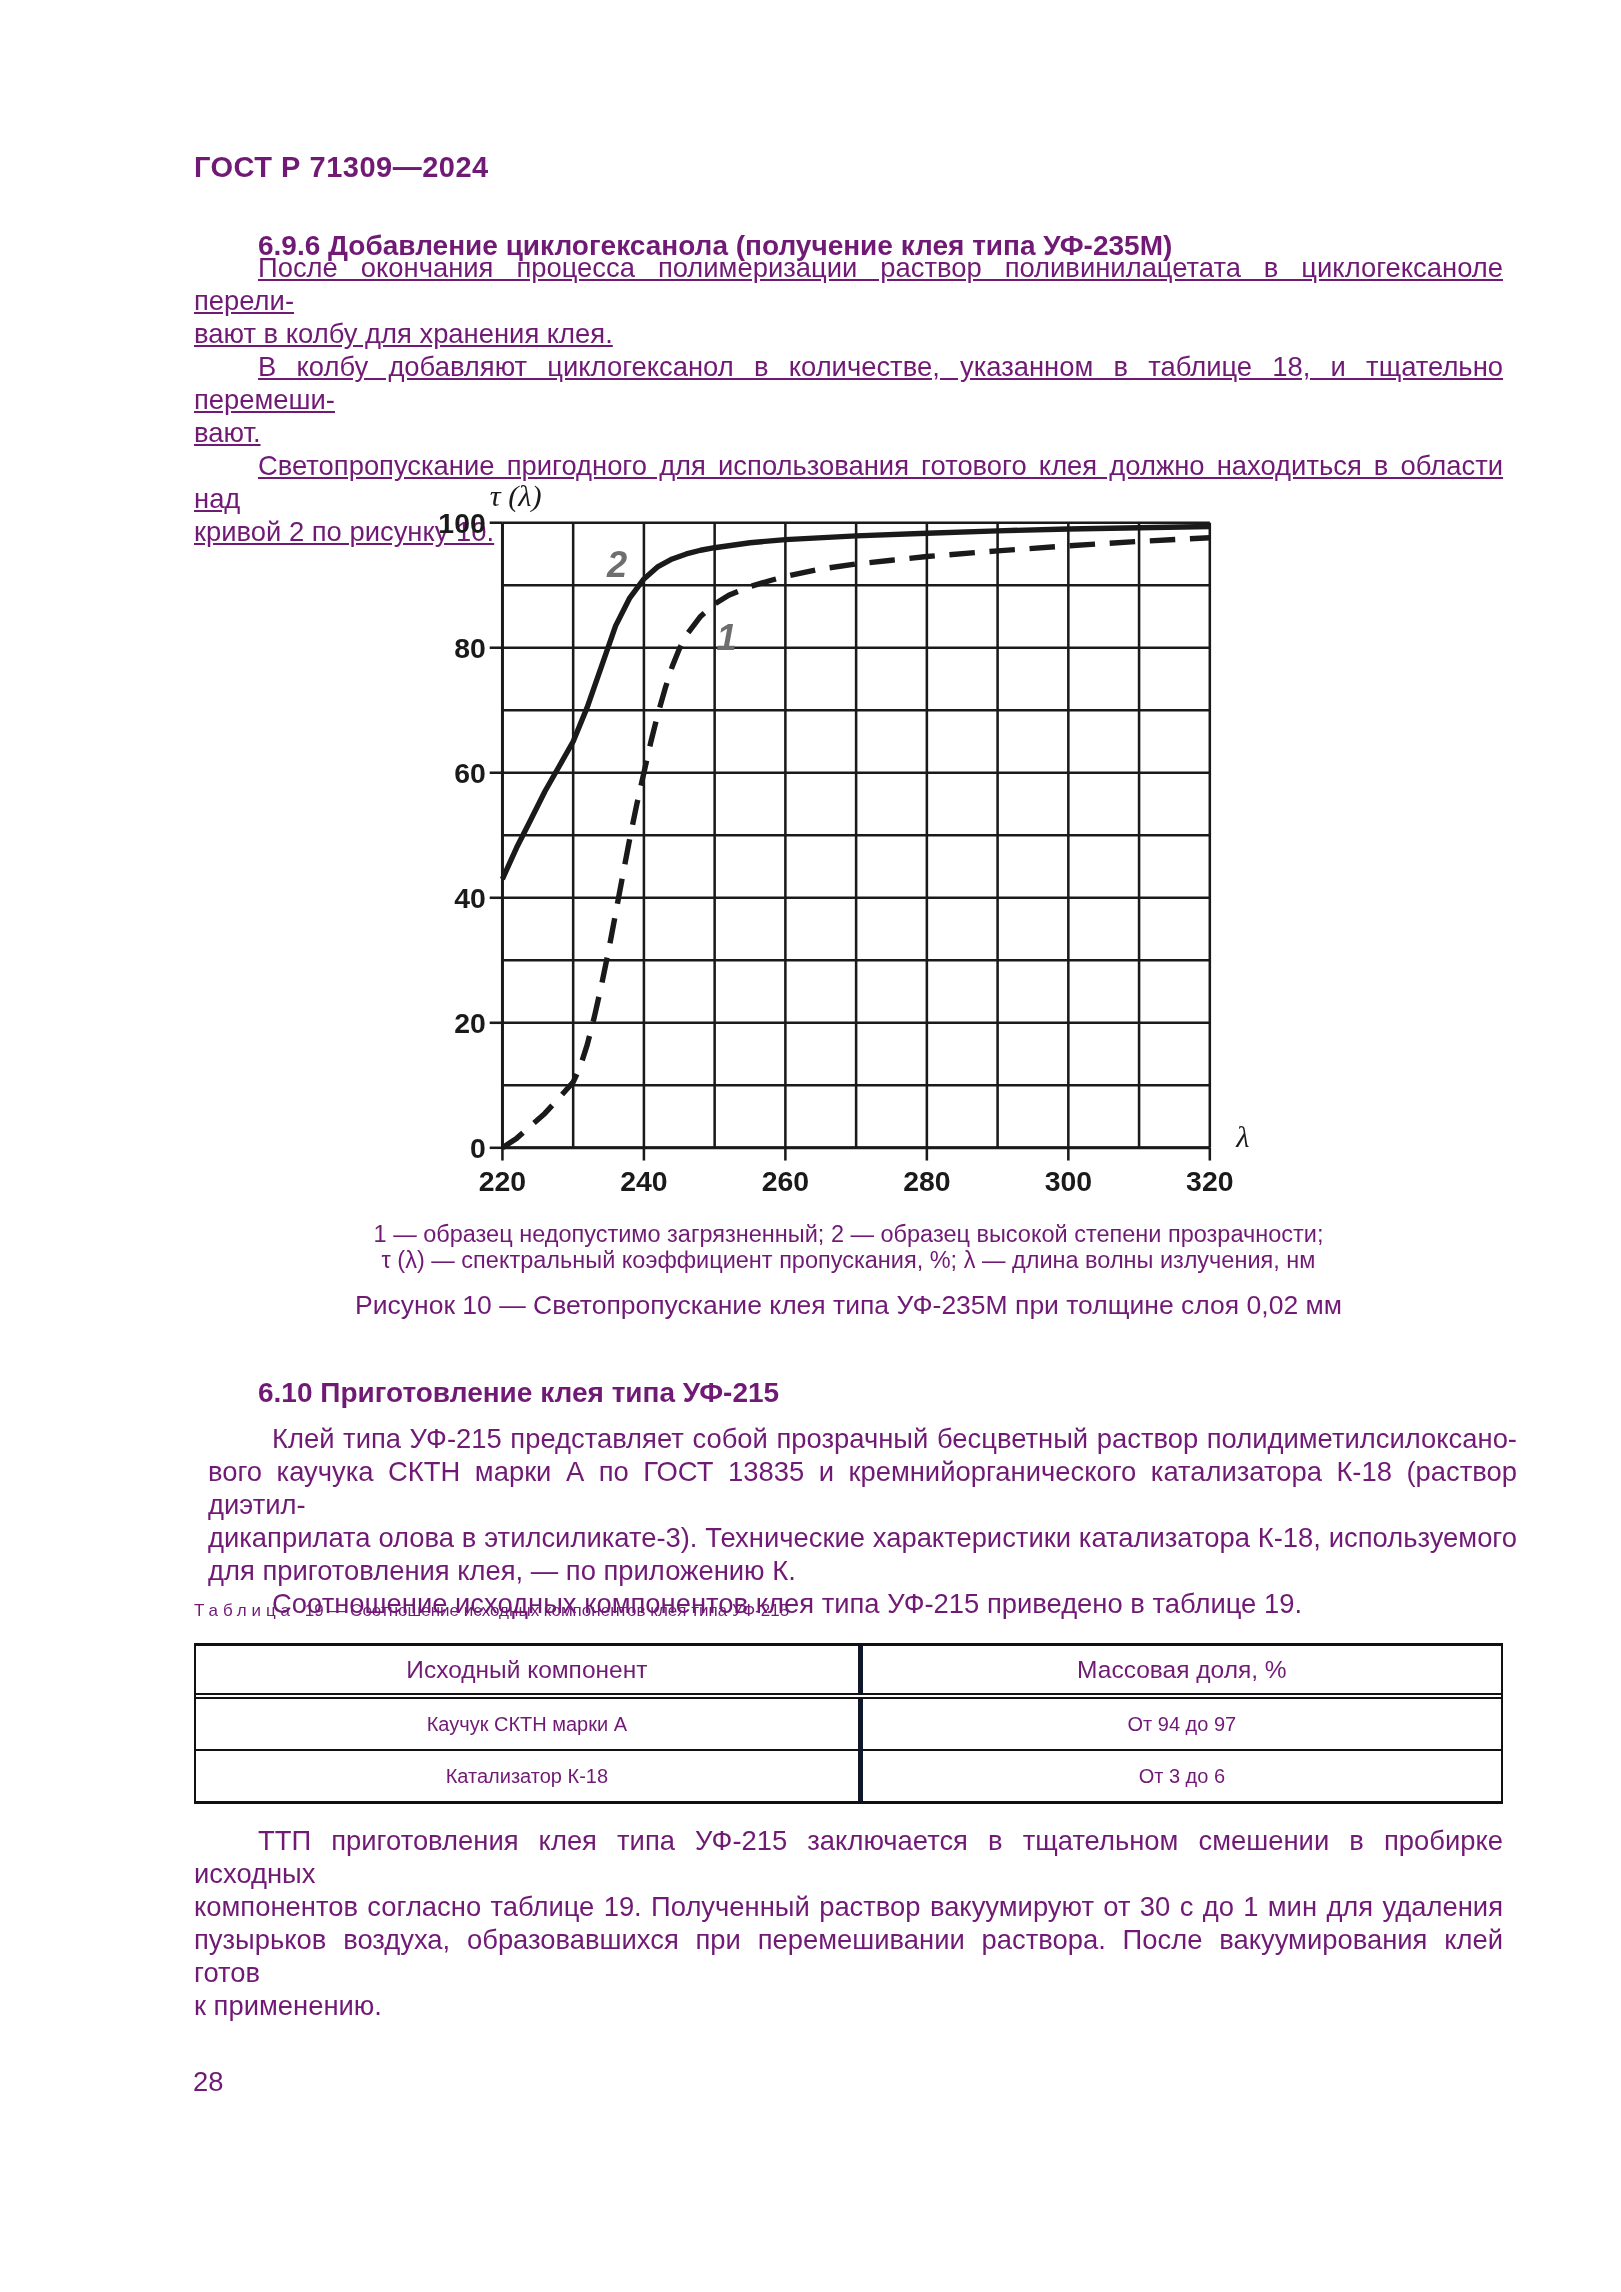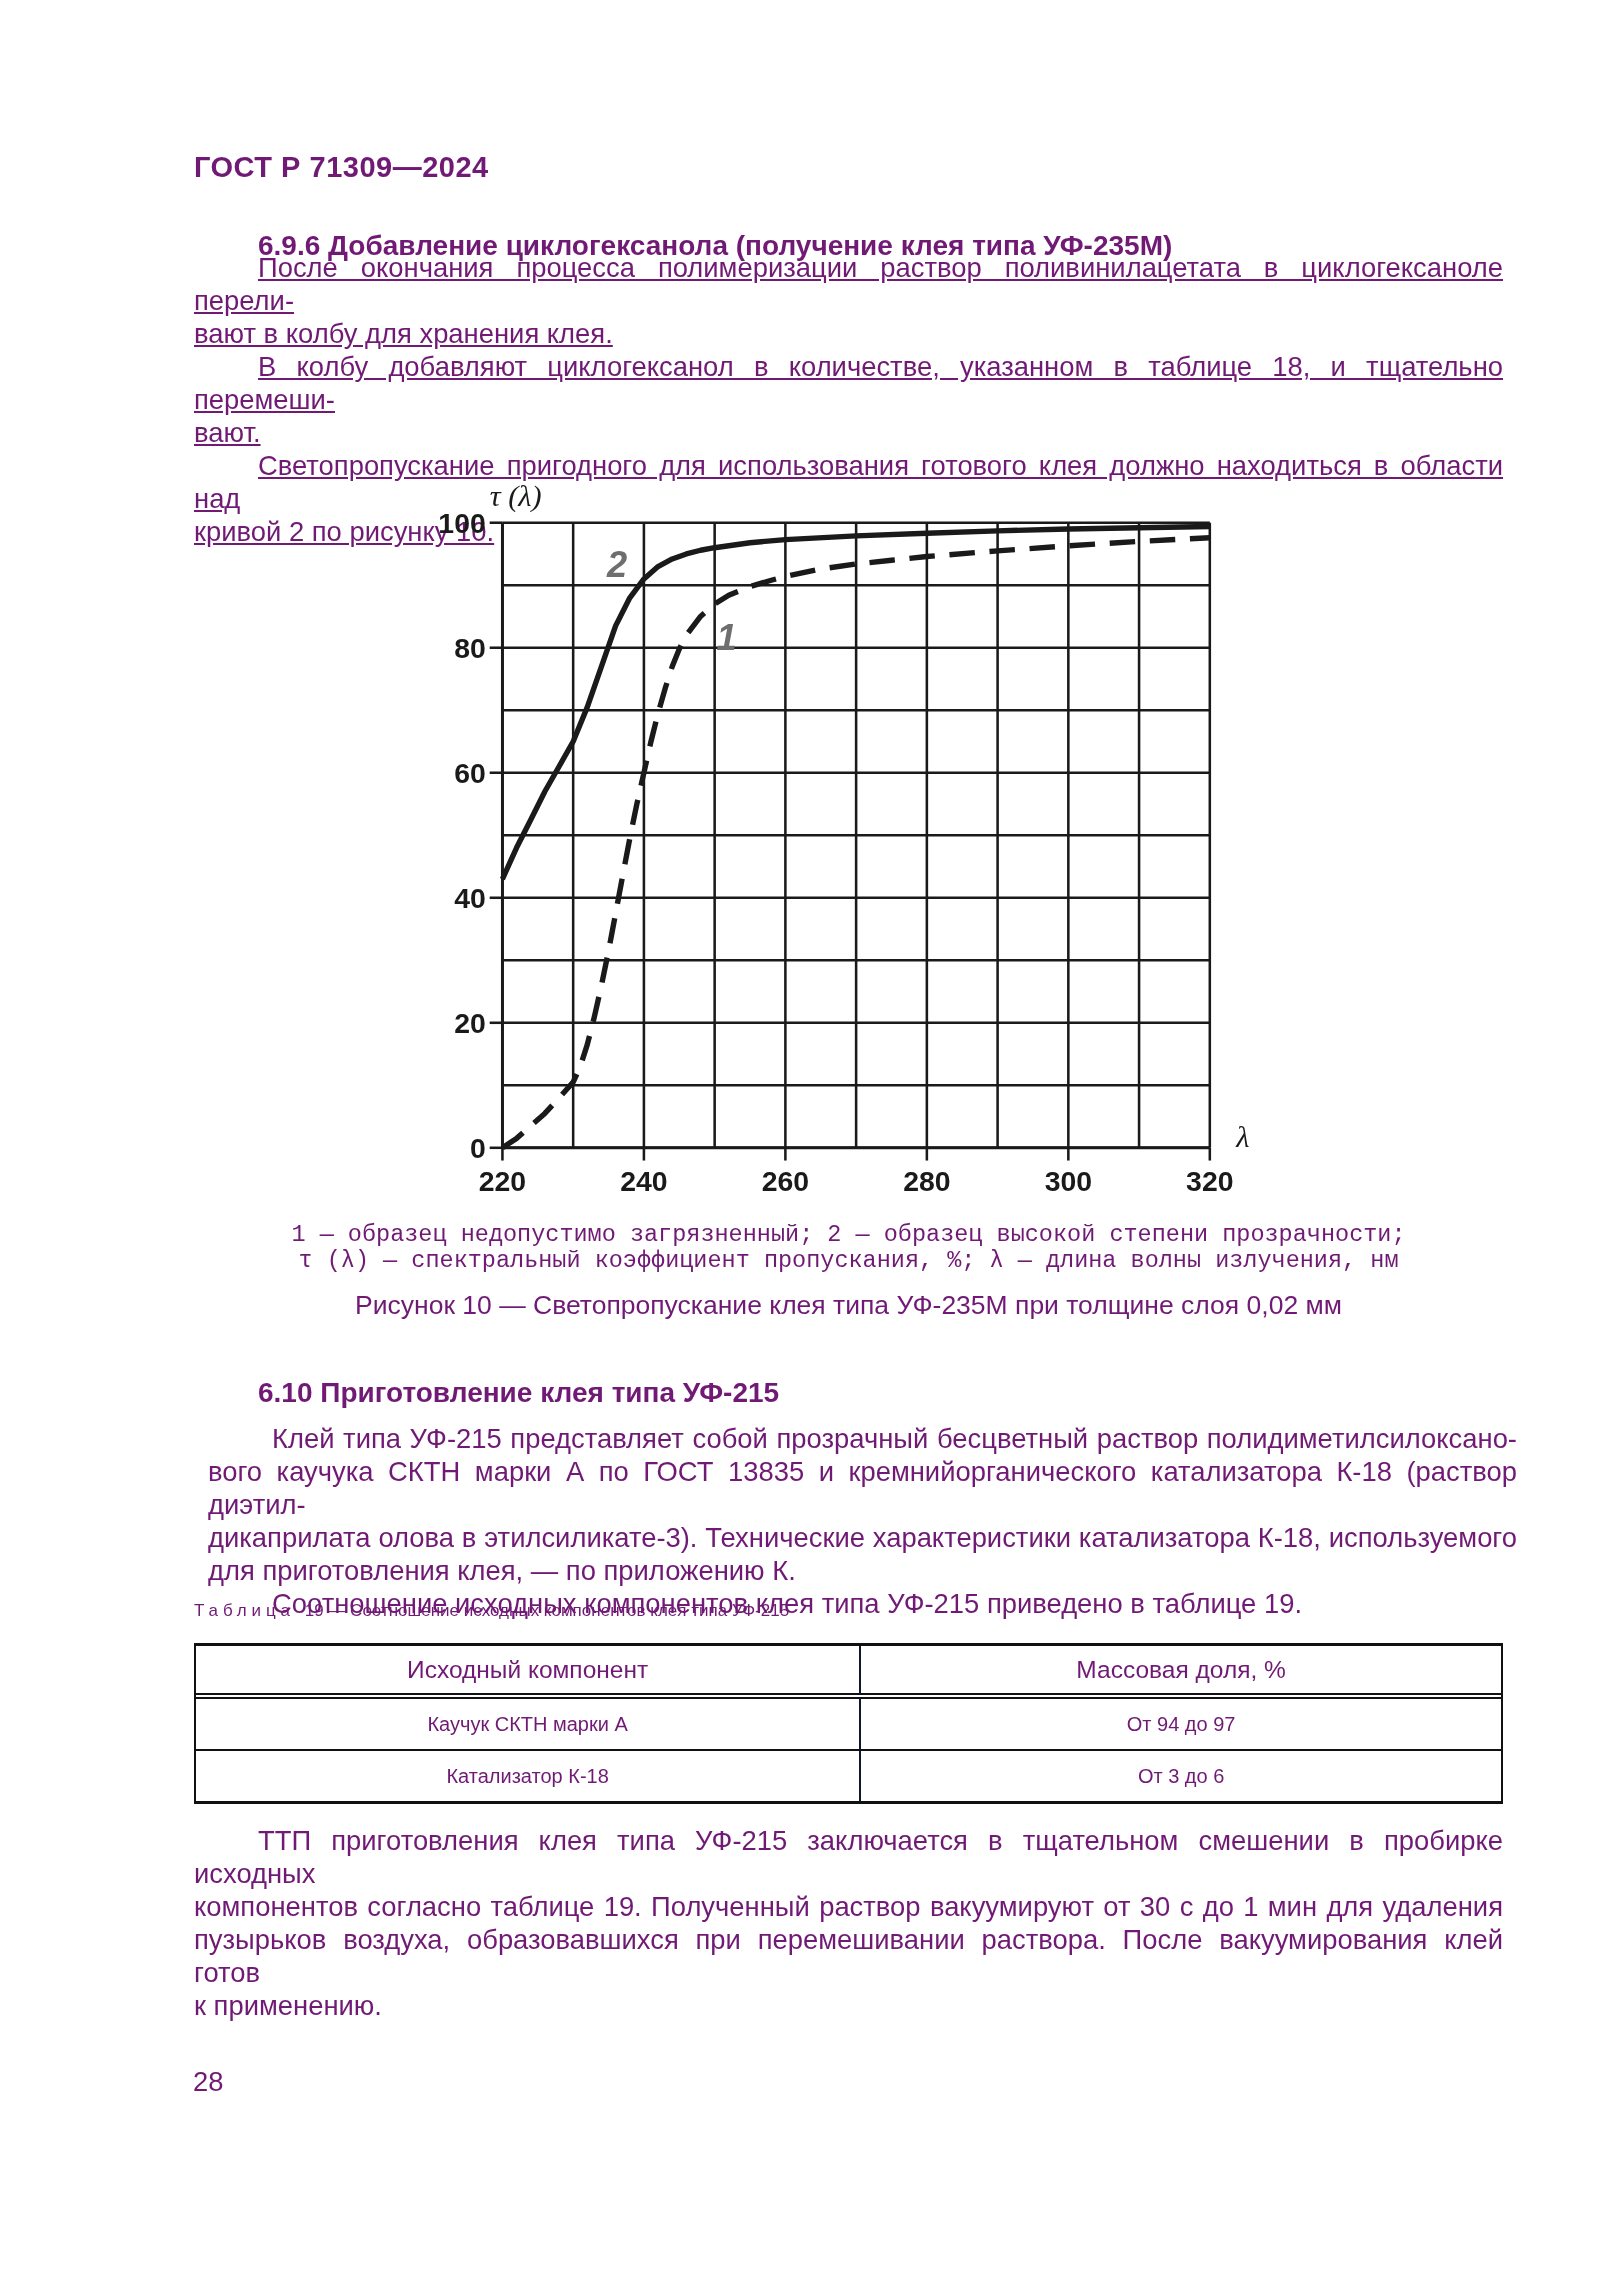--- a/index.html
+++ b/index.html
@@ -16,32 +16,32 @@
   .sec-heading{left:194px;width:1309px;font-size:28px;font-weight:700;text-indent:64px;}
   .h696{top:230px;}
   .h610{top:1377px;}
   .bodyblock{left:194px;width:1309px;font-size:27.4px;line-height:33px;}
   .blockA{top:251px;text-decoration:underline;}
   .blockB{top:1422px;margin-left:14px;}
   .blockC{top:1824px;}
   .bodyblock .ln{white-space:nowrap;}
   .bodyblock .ln.j{white-space:normal;text-align:justify;text-align-last:justify;}
   .bodyblock .ln.ind{text-indent:64px;}
-  .figcap{left:194px;width:1309px;text-align:center;font-size:23.5px;line-height:25.5px;font-family:Liberation Mono, monospace;}
+  .figcap{left:194px;width:1309px;text-align:center;font-size:23.5px;line-height:25.5px;}
   .figcap1{top:1222px;}
   .figcap2{top:1248px;}
   .figtitle{left:194px;width:1309px;text-align:center;font-size:26.5px;top:1290px;}
   .tabcap{left:194px;width:1309px;top:1601px;font-size:17px;}
   .tabcap .tword{letter-spacing:4.9px;margin-right:9.8px;}
   .tbl-wrap{left:194px;top:1643px;width:1309px;border:2.9px solid #111;border-top-width:3.9px;border-bottom-width:3.9px;box-sizing:border-box;}
   table.t19{width:100%;border-collapse:collapse;}
   table.t19 th{font-weight:400;font-size:24.5px;height:47px;border-bottom:6.9px double #111;}
   table.t19 td{font-size:20px;height:50px;}
   table.t19 th,table.t19 td{text-align:center;vertical-align:middle;padding:0;}
-  table.t19 .c1{width:50.9%;border-right:2px solid #0f172a;}
+  table.t19 .c1{width:50.9%;border-right:5px solid #0f172a;}
   table.t19 tr.r1 td{border-bottom:2px solid #111;}
   .pagenum{left:193px;top:2066px;font-size:27.4px;}
   .chart{left:421px;top:461px;width:882px;height:774px;}
 </style>
 </head>
 <body>
 
 <div class="page">
 
   <div class="abs doc-header">ГОСТ Р 71309—2024</div>

